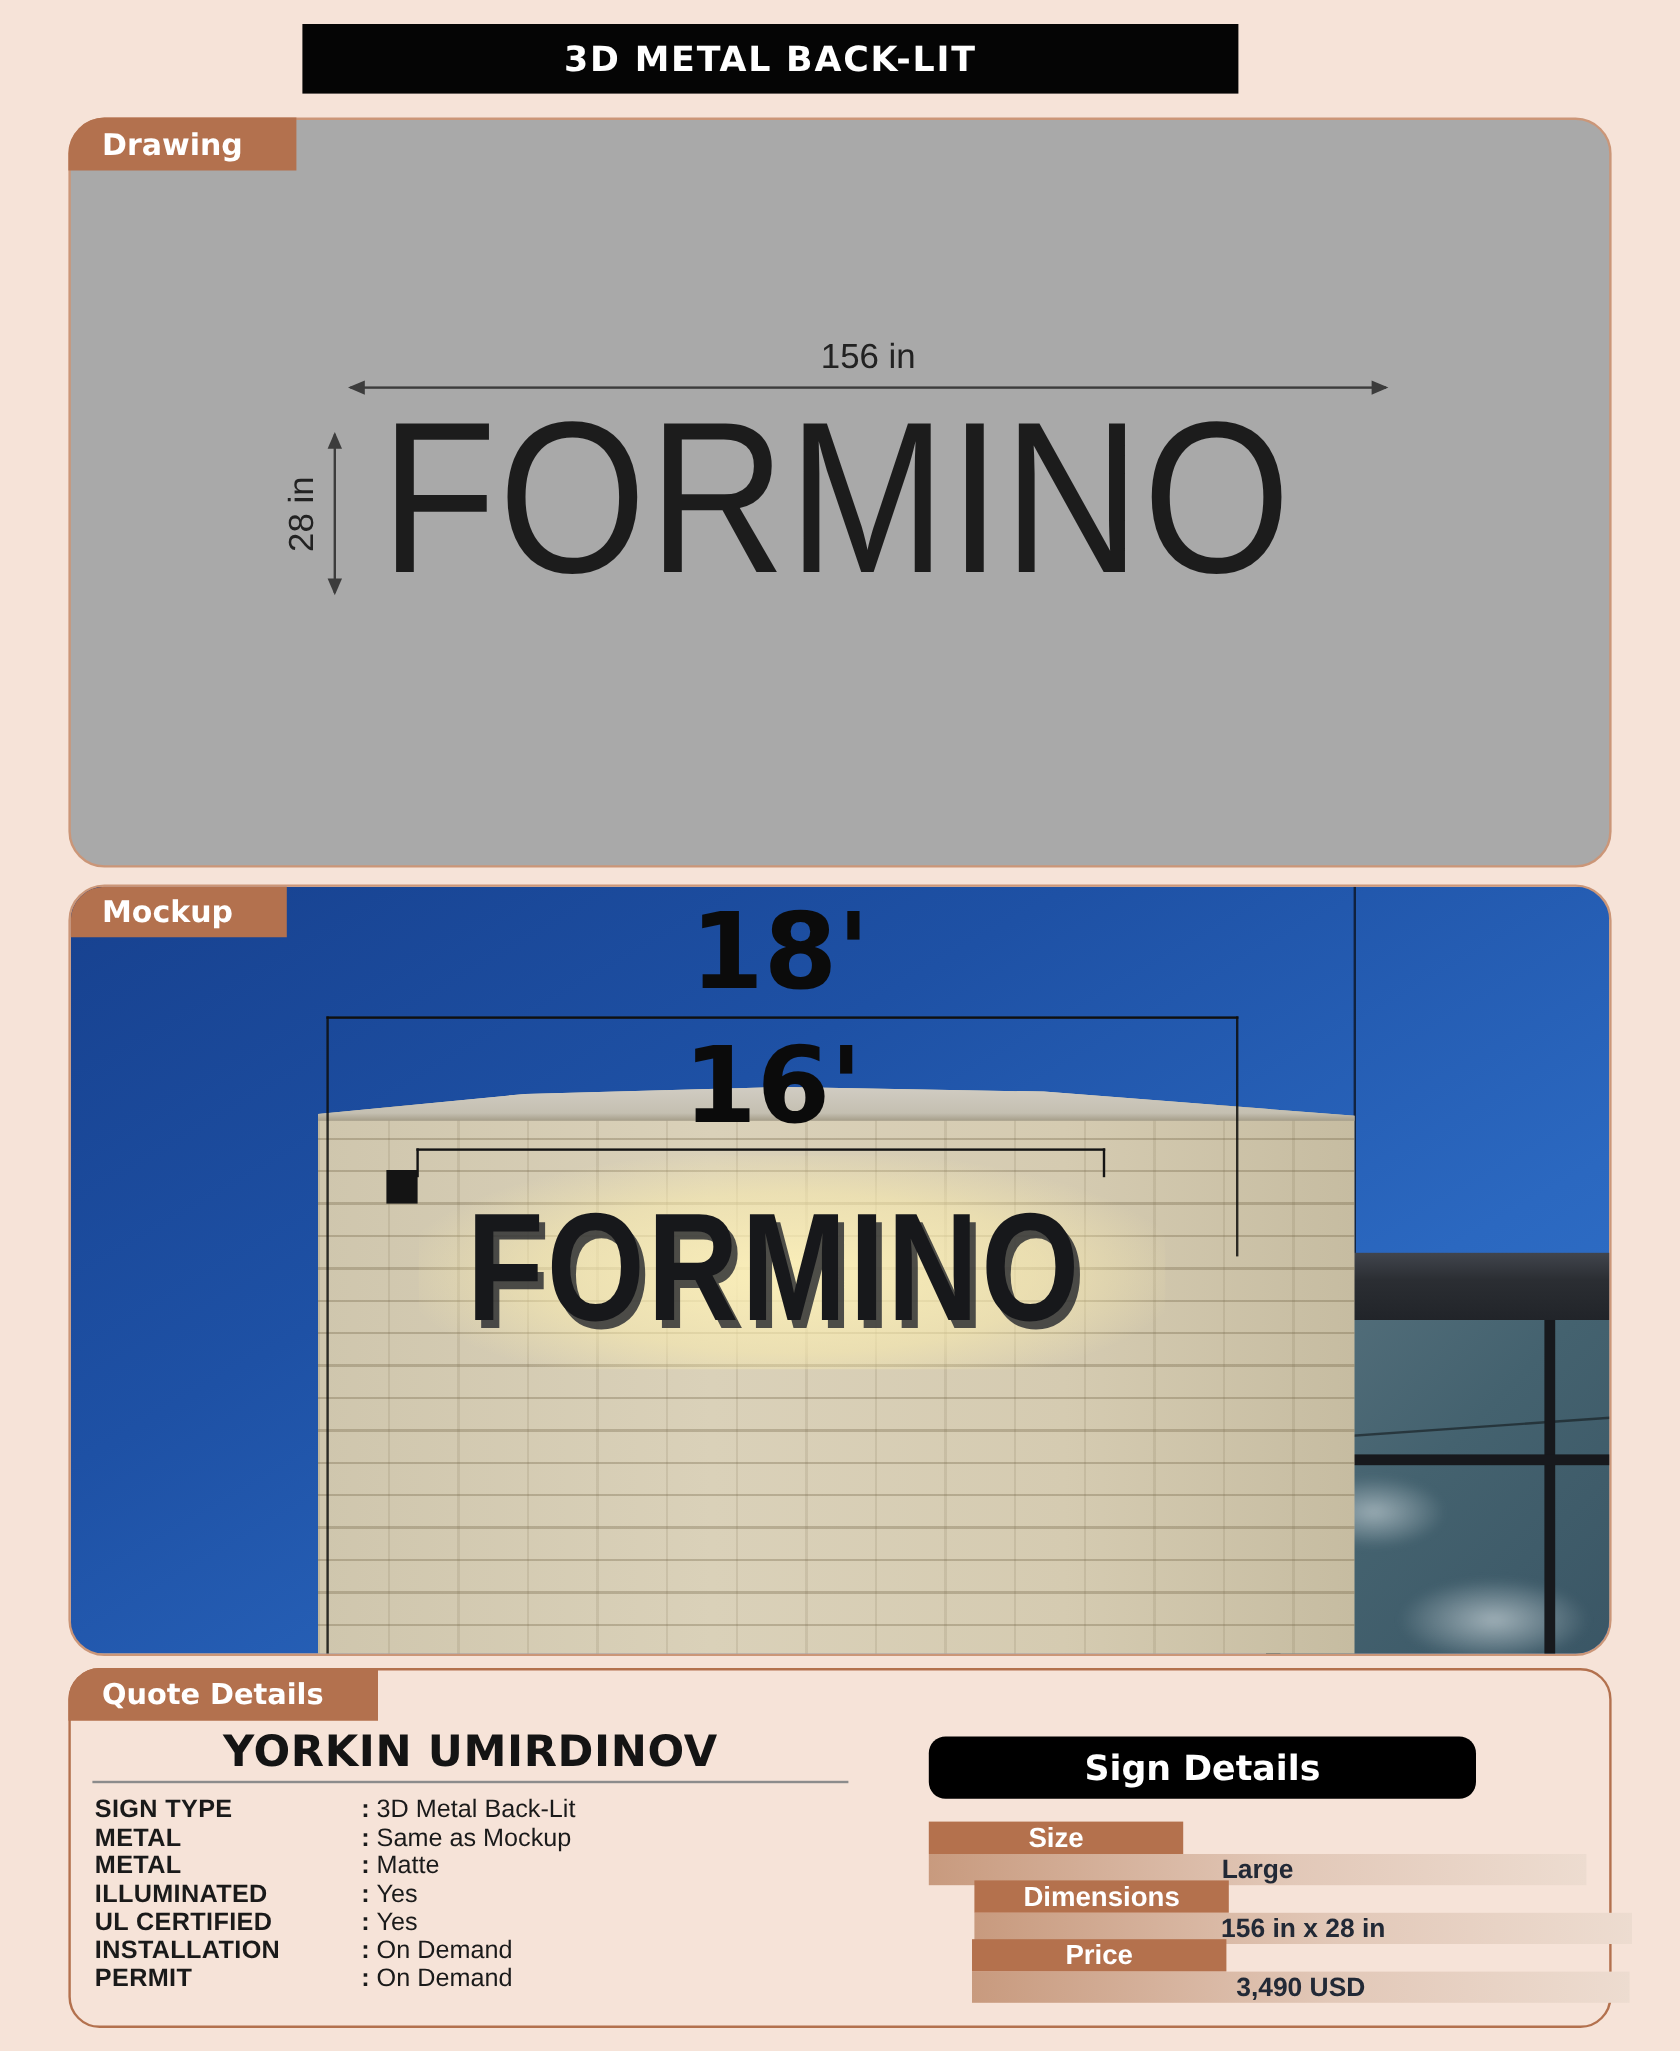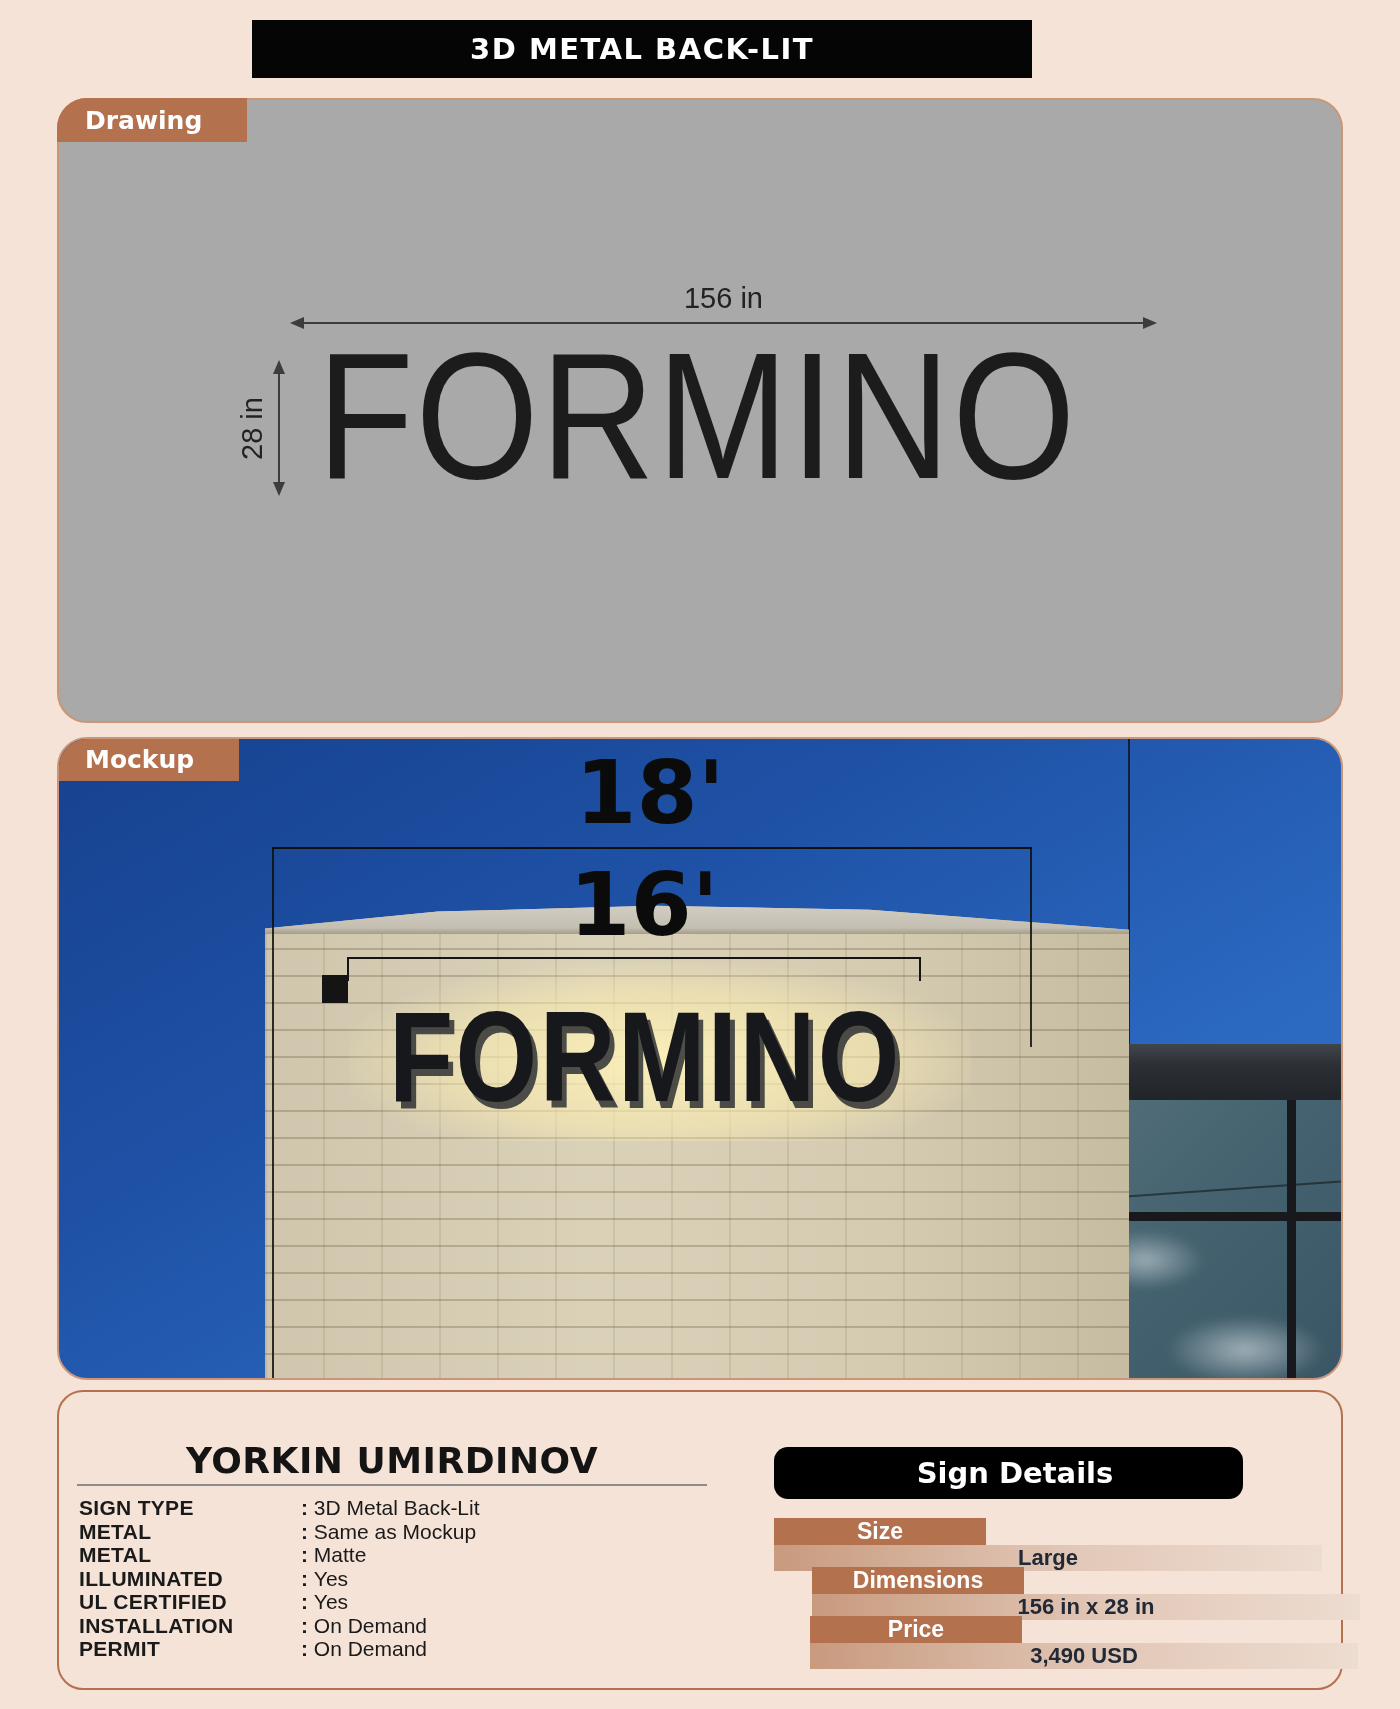--- a/index.html
+++ b/index.html
@@ -152,21 +152,20 @@
   .qrow{display:grid;grid-template-columns:222px auto;font-size:21px;line-height:23.5px;color:#1a1a1a;}
   .qlabel{font-weight:bold;letter-spacing:0.3px;}
   .qval::before{content:": ";font-weight:bold;}
 
   .sd-header{
     left:715px;top:55px;width:456px;height:52px;
     background:#000;border-radius:14px;color:#fff;
     display:flex;align-items:center;justify-content:center;
     font-weight:bold;font-size:29px;
     font-family:"DejaVu Sans","Liberation Sans",sans-serif;
-    padding-left:13px;
   }
   .sd-row{left:715px;width:548px;height:40px;display:flex;flex-direction:column;}
   .sd-row-0{top:126px;} .sd-row-1{top:175px;margin-left:38px;} .sd-row-2{top:224px;padding-left:36px;}
   .sd-label{
     width:212px;background:#b4714d;color:#fff;
     display:flex;align-items:center;justify-content:center;
     font-weight:bold;font-size:23px;
   }
   .sd-value{
     flex:1;background:linear-gradient(90deg,#c89a7e 0%,#e2c8b8 55%,#eddcd0 100%);
@@ -217,20 +216,21 @@
 
   <div class="abs sign-group">
     <div class="sign-glow"></div>
     <div class="mock-sign-text">FORMINO</div>
   </div>
 
   <div class="tab">Mockup</div>
 </div>
 
 <div class="abs panel quote-panel">
+  <div class="tab">Quote Details</div>
 
   <div class="abs customer-name">YORKIN UMIRDINOV</div>
   <div class="abs name-divider"></div>
 
   <div class="abs quote-fields">
     <div class="qrow">
       <span class="qlabel">SIGN TYPE</span>
         <span class="qval">3D Metal Back-Lit</span>
     </div>
     <div class="qrow">

